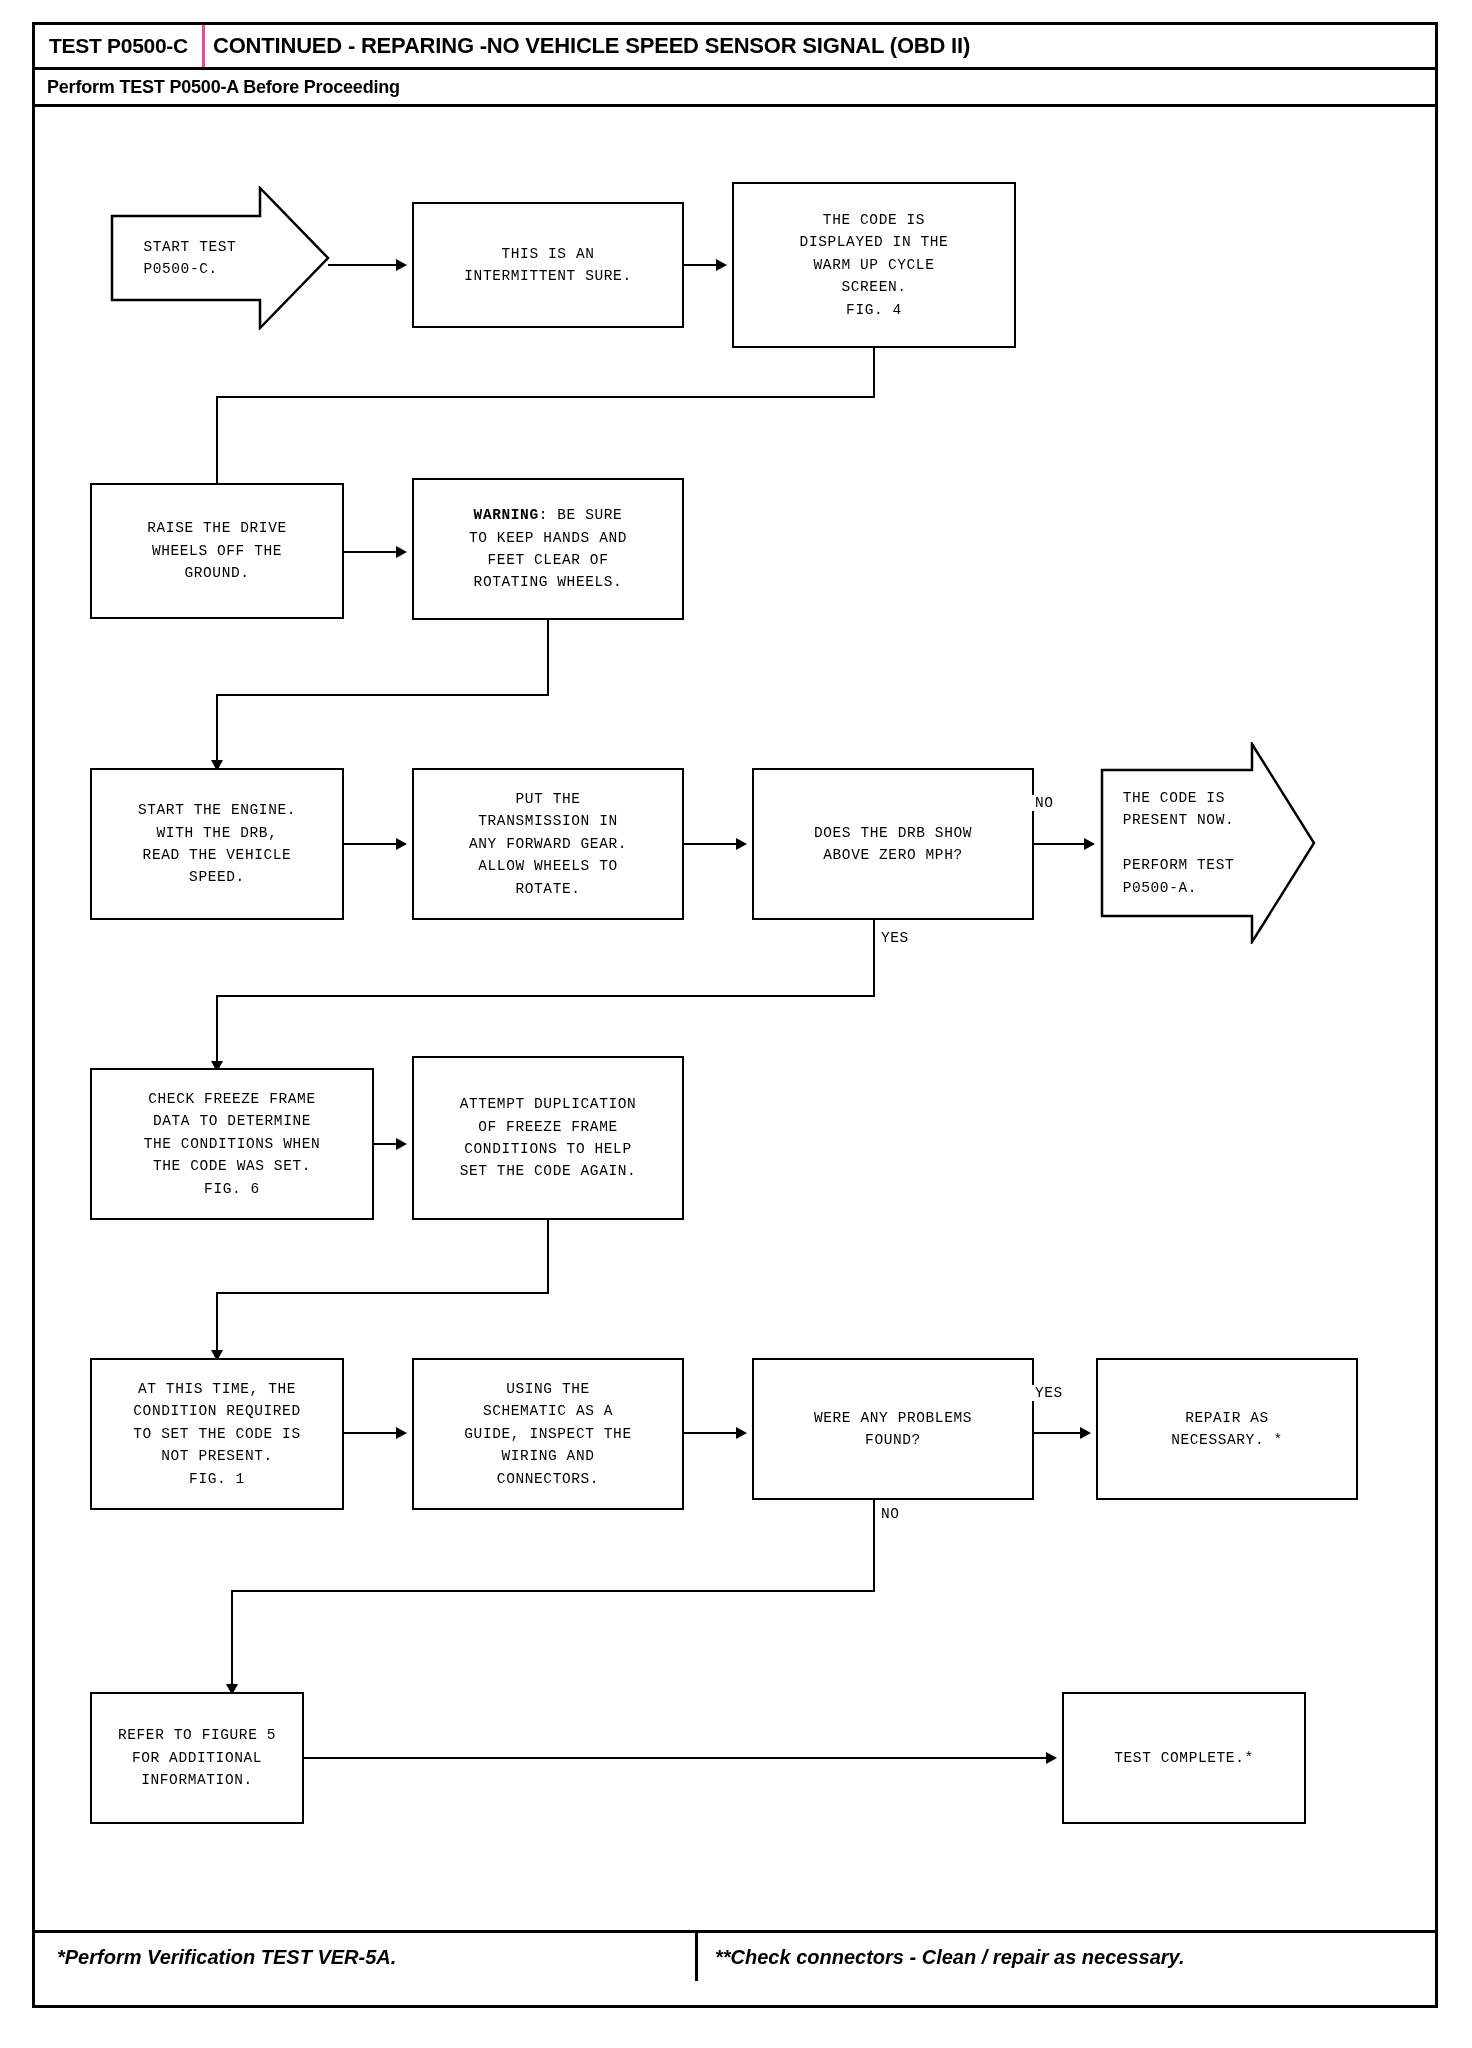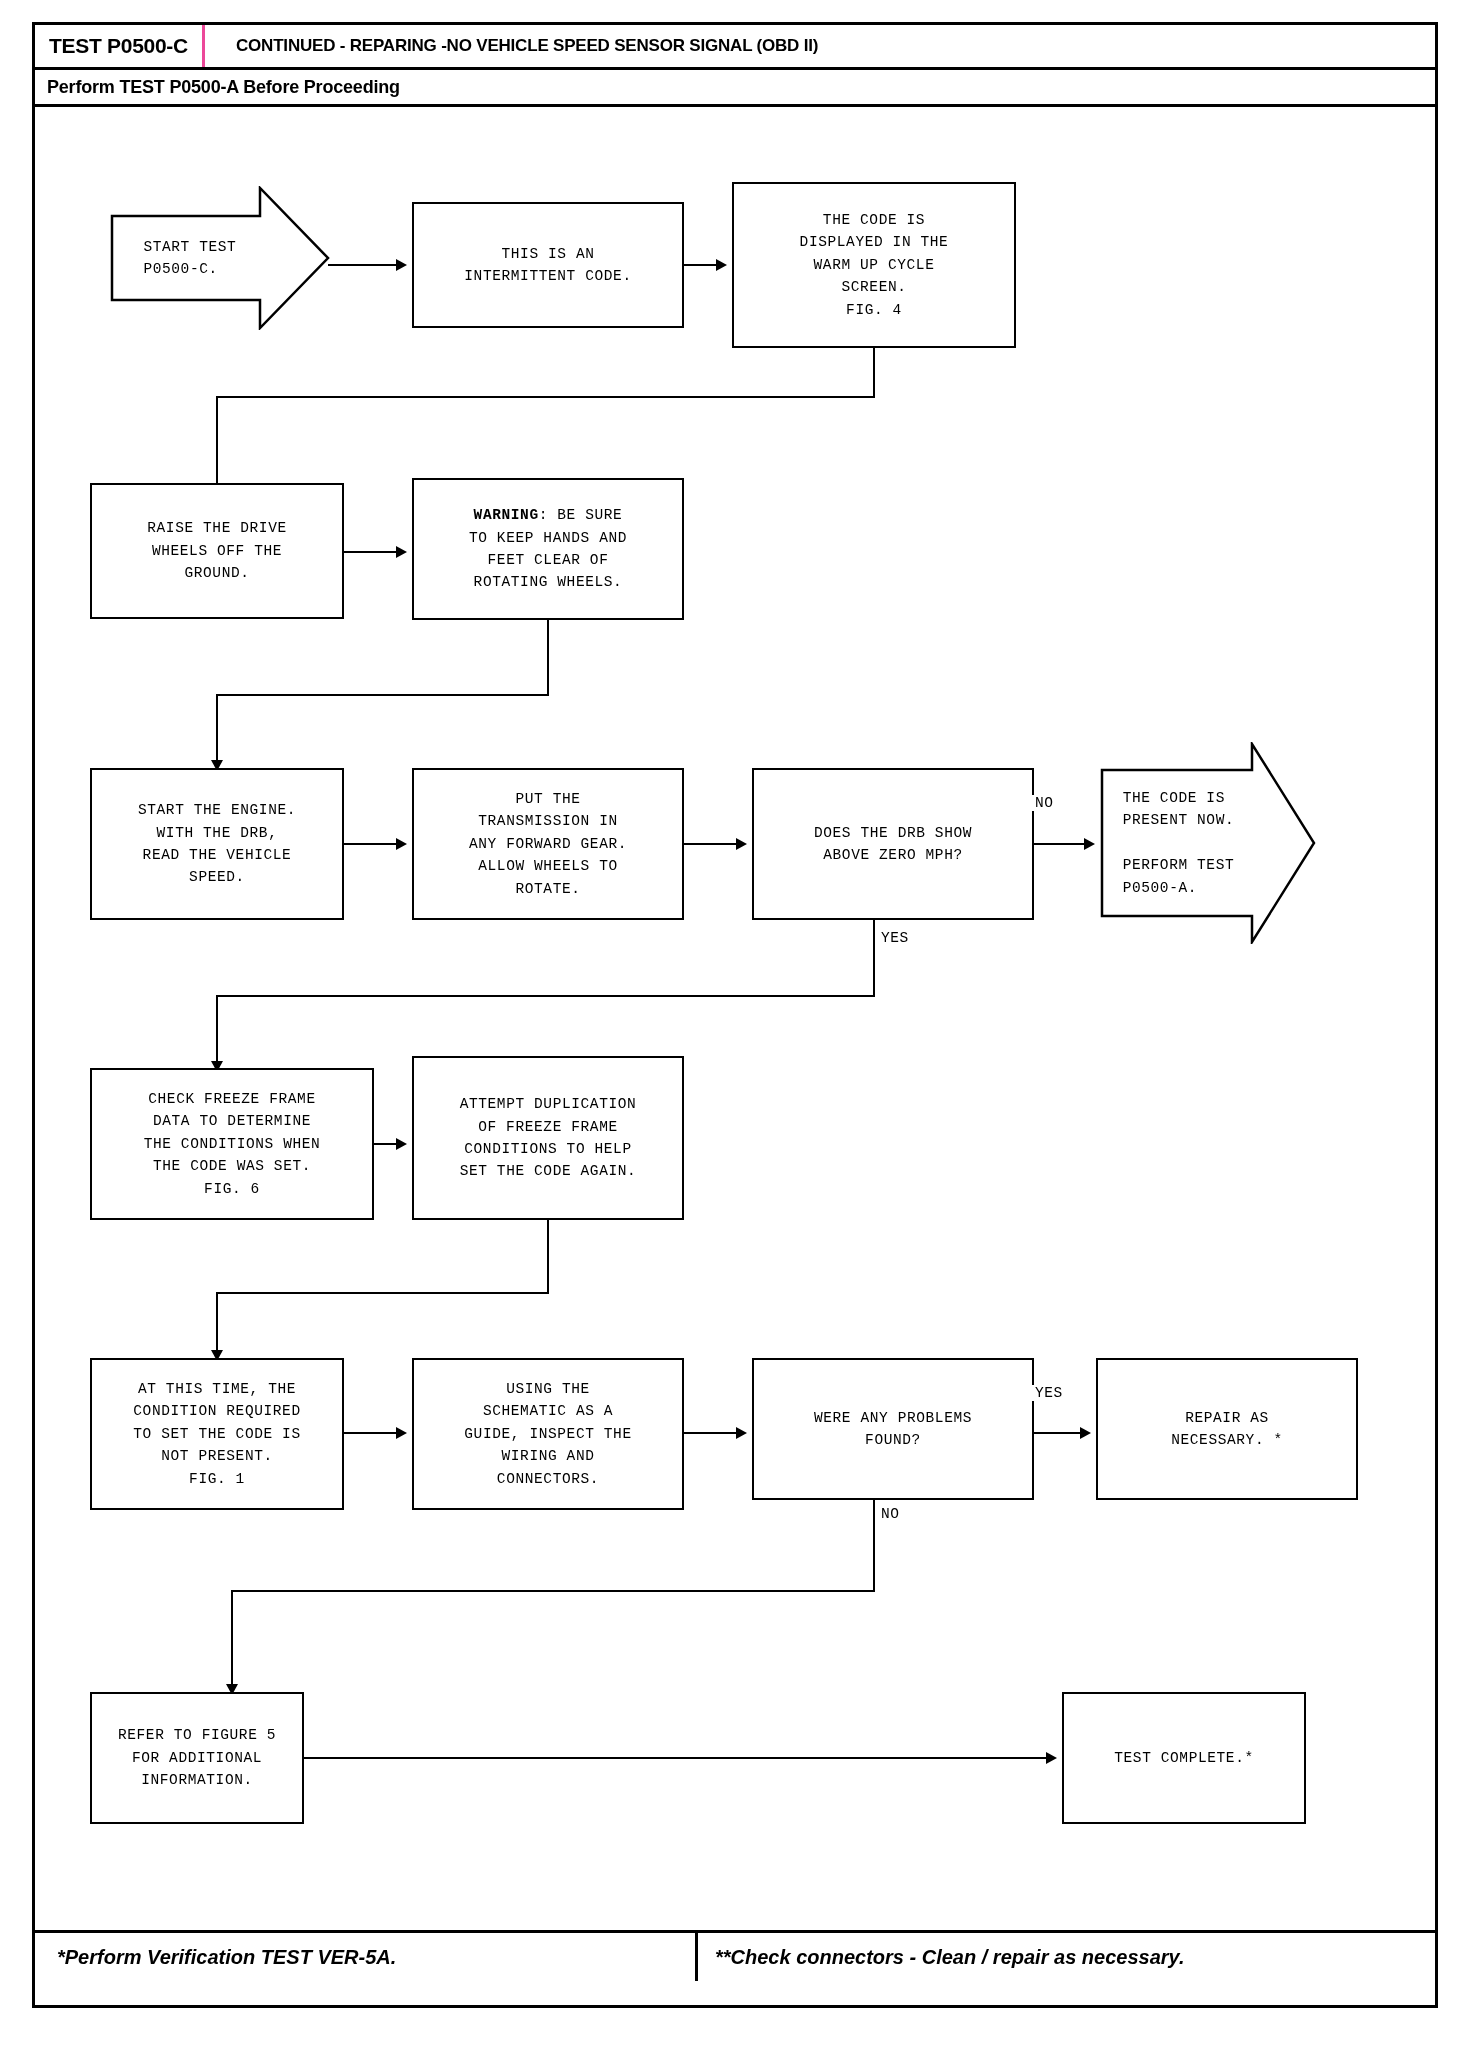--- a/index.html
+++ b/index.html
@@ -51,22 +51,22 @@
   .header-code-text {
     font-size: 21px;
     font-weight: bold;
     letter-spacing: -0.3px;
     white-space: nowrap;
   }
   .header-title {
     flex: 1;
     display: flex;
     align-items: center;
-    padding-left: 31px;
-    font-size: 17px;
+    padding-left: 8px;
+    font-size: 22px;
     font-weight: bold;
     letter-spacing: -0.2px;
     white-space: nowrap;
   }
 
   .header-sep {
     position: absolute;
     left: 35px;
     top: 67px;
     width: 1400px;
@@ -234,21 +234,21 @@
   <div class="arrow-node" style="left:110px; top:186px; width:222px; height:144px;">
     <svg width="222" height="144" viewBox="0 0 222 144">
       <polygon points="2,30 150,30 150,2 218,72 150,142 150,114 2,114" fill="#fff" stroke="#000" stroke-width="2.5"></polygon>
     </svg>
     <span class="txt">START TEST
 P0500-C.</span>
   </div>
 
   <div class="node" style="left:412px; top:202px; width:272px; height:126px;">
     <span class="txt">THIS IS AN
-INTERMITTENT CODE.</span>
+INTERMITTENT SURE.</span>
   </div>
 
   <div class="node" style="left:732px; top:182px; width:284px; height:166px;">
     <span class="txt">THE CODE IS
 DISPLAYED IN THE
 WARM UP CYCLE
 SCREEN.
 FIG. 4</span>
   </div>
 

